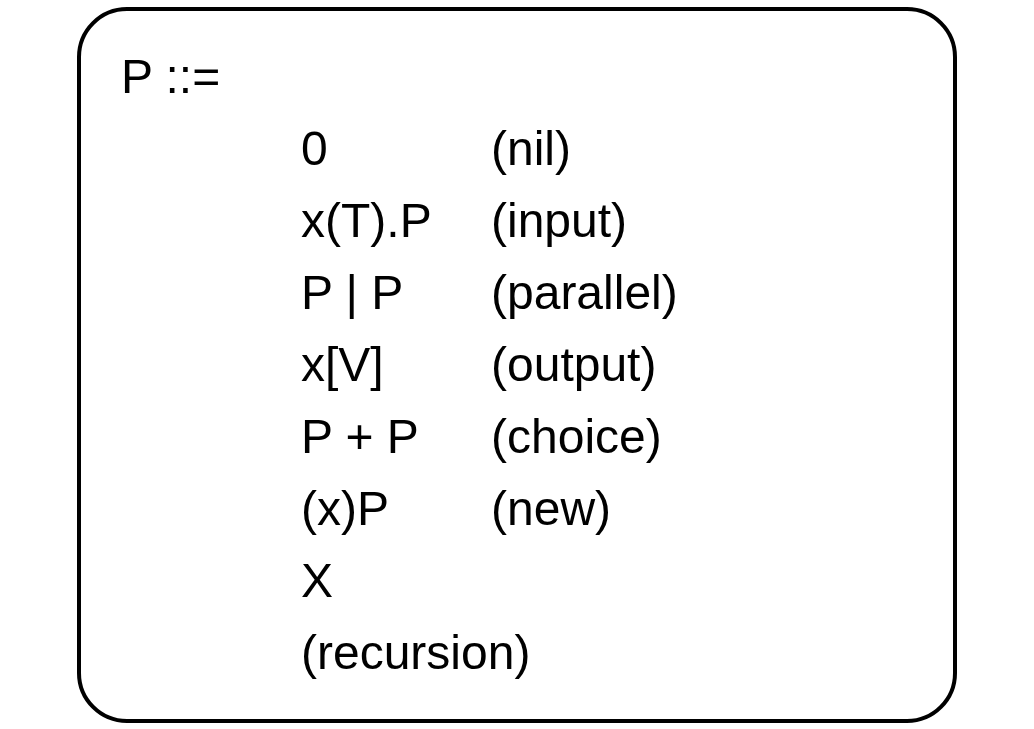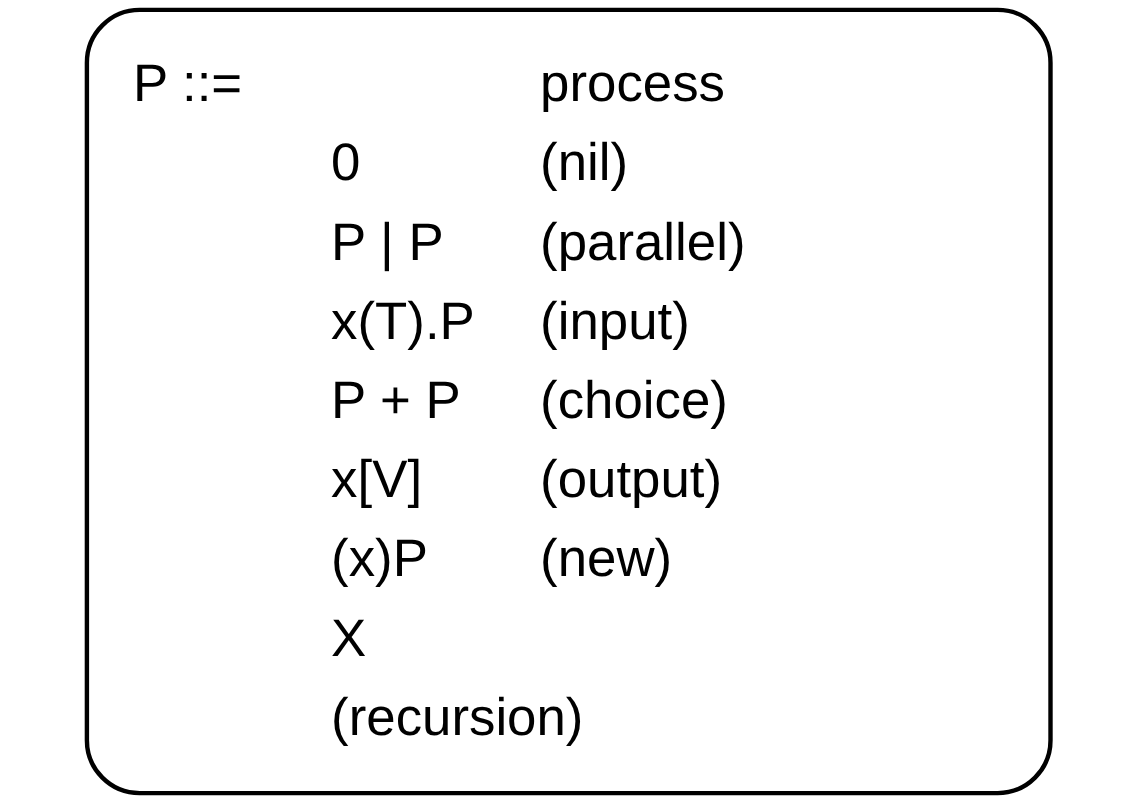--- a/index.html
+++ b/index.html
@@ -39,46 +39,45 @@
       flex: 1;
     }
   </style>
 </head>
 <body>
 
 <div class="grammar-box">
   <div class="grammar-row">
     <span class="col-lhs">P ::=</span>
     <span class="col-rhs"></span>
-    <span class="col-desc">process</span>
   </div>
   <div class="grammar-row">
     <span class="col-lhs"></span>
     <span class="col-rhs">0</span>
     <span class="col-desc">(nil)</span>
   </div>
   <div class="grammar-row">
     <span class="col-lhs"></span>
+    <span class="col-rhs">x(T).P</span>
+    <span class="col-desc">(input)</span>
+  </div>
+  <div class="grammar-row">
+    <span class="col-lhs"></span>
     <span class="col-rhs">P | P</span>
     <span class="col-desc">(parallel)</span>
   </div>
   <div class="grammar-row">
     <span class="col-lhs"></span>
-    <span class="col-rhs">x(T).P</span>
-    <span class="col-desc">(input)</span>
+    <span class="col-rhs">x[V]</span>
+    <span class="col-desc">(output)</span>
   </div>
   <div class="grammar-row">
     <span class="col-lhs"></span>
     <span class="col-rhs">P + P</span>
     <span class="col-desc">(choice)</span>
-  </div>
-  <div class="grammar-row">
-    <span class="col-lhs"></span>
-    <span class="col-rhs">x[V]</span>
-    <span class="col-desc">(output)</span>
   </div>
   <div class="grammar-row">
     <span class="col-lhs"></span>
     <span class="col-rhs">(x)P</span>
     <span class="col-desc">(new)</span>
   </div>
   <div class="grammar-row">
     <span class="col-lhs"></span>
     <span class="col-rhs">X</span>
   </div>

